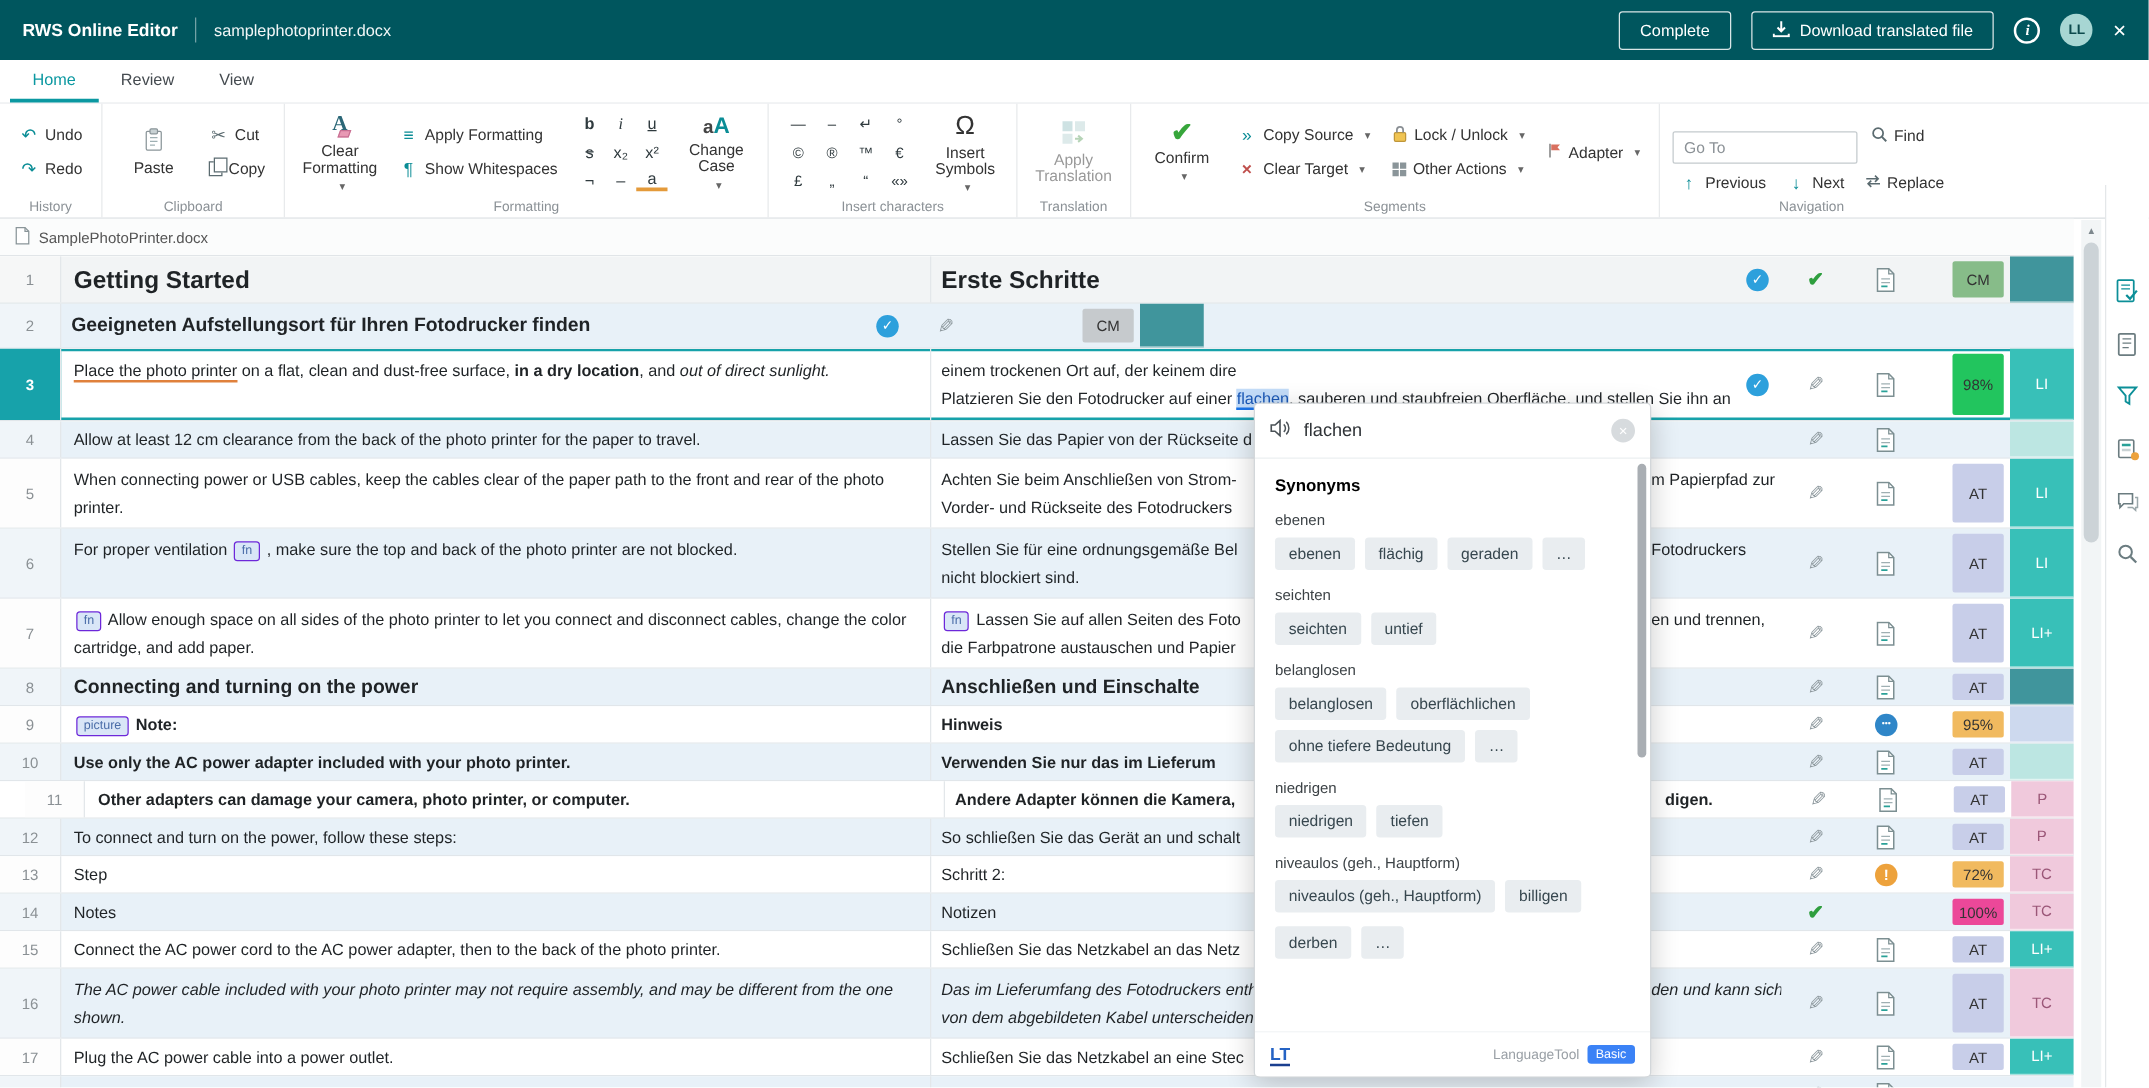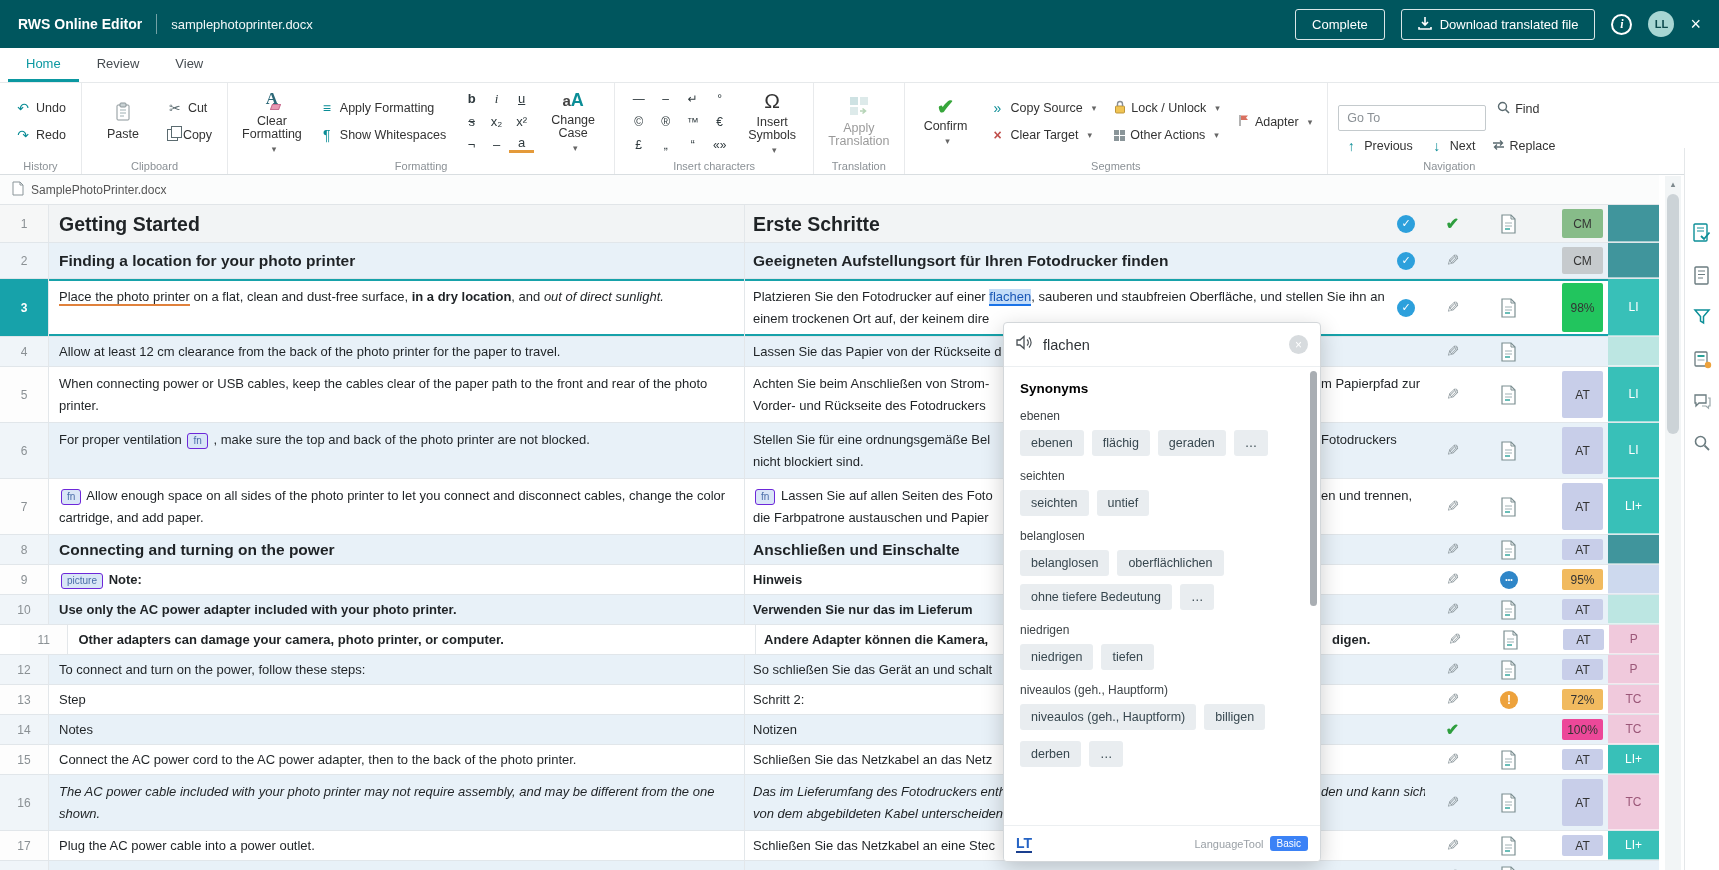--- a/index.html
+++ b/index.html
@@ -395,44 +395,41 @@
             <line x1="5" y1="15" x2="10" y2="15" stroke="#2aa198" stroke-width="1.4"></line>
           </svg>
         </div>
         <div class="gmatch">
           <div class="minner" style="background: rgb(135, 188, 137);">CM</div>
         </div>
         <div class="gtag" style="background: rgb(64, 149, 156); color: rgb(255, 255, 255);"></div>
       </div>
       <div class="grow even h2" style="height: 36px;">
         <div class="gnum">2</div>
-        <div class="gsrc">
-          <div class="flow" style="padding-top: 7px;"><span>Finding a location for your photo printer</span></div>
-        </div>
         <div class="gtgt" style="padding-top: 7px;">
           <div class="tline"><span>Geeigneten Aufstellungsort für Ihren Fotodrucker finden</span></div>
           <div class="bluecheck">✓</div>
         </div>
         <div class="gic gi1">
           <span class="pencil">✎</span>
         </div>
         <div class="gic gi2"></div>
         <div class="gmatch">
           <div class="minner" style="background: rgb(198, 202, 205);">CM</div>
         </div>
         <div class="gtag" style="background: rgb(64, 149, 156); color: rgb(255, 255, 255);"></div>
       </div>
       <div class="grow sel" style="height: 58px;">
         <div class="gnum">3</div>
         <div class="gsrc">
           <div class="flow" style="padding-top: 7px;"><span class="sou">Place the photo printer</span><span> on a flat, clean and dust-free surface, </span><span class="sb">in a dry location</span><span>, and </span><span class="si">out of direct sunlight.</span></div>
         </div>
         <div class="gtgt" style="padding-top: 7px;">
+          <div class="tline"><span>einem trockenen Ort auf, der keinem dire</span></div>
           <div class="tline"><span>Platzieren Sie den Fotodrucker auf einer </span><span class="shl">flachen</span><span>, sauberen und staubfreien Oberfläche, und stellen Sie ihn an</span></div>
-          <div class="tline"><span>einem trockenen Ort auf, der keinem dire</span></div>
           <div class="bluecheck">✓</div>
         </div>
         <div class="gic gi1">
           <span class="pencil">✎</span>
         </div>
         <div class="gic gi2">
           <svg width="17" height="20" viewBox="0 0 17 20">
             <path d="M2 1h9l4 4v14H2z" fill="#fff" stroke="#7c8f92" stroke-width="1.2"></path>
             <path d="M11 1v4h4" fill="none" stroke="#7c8f92"></path>
             <line x1="5" y1="9" x2="12" y2="9" stroke="#9fb0b3"></line>

